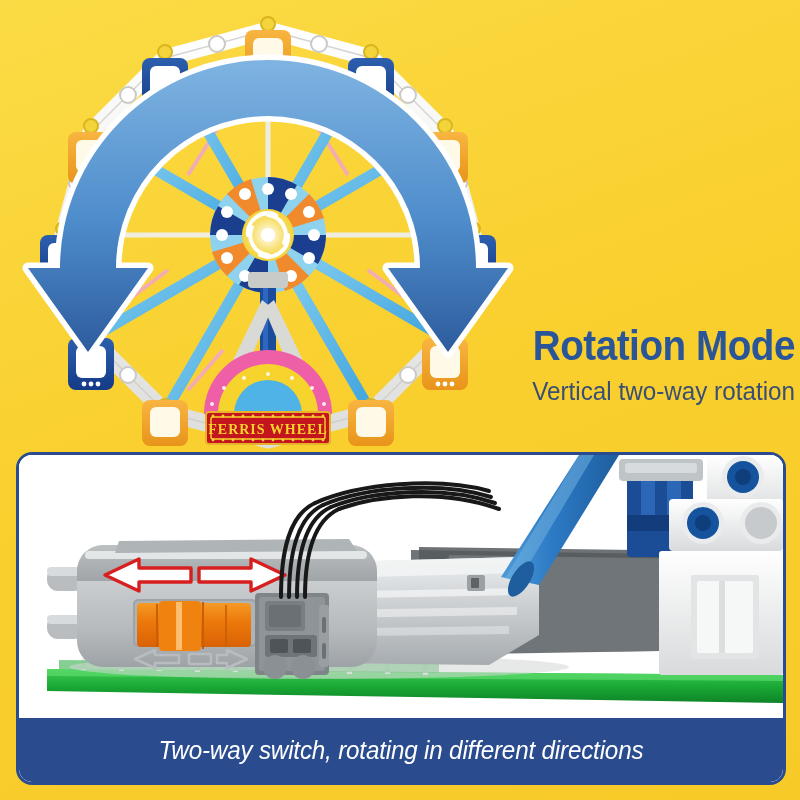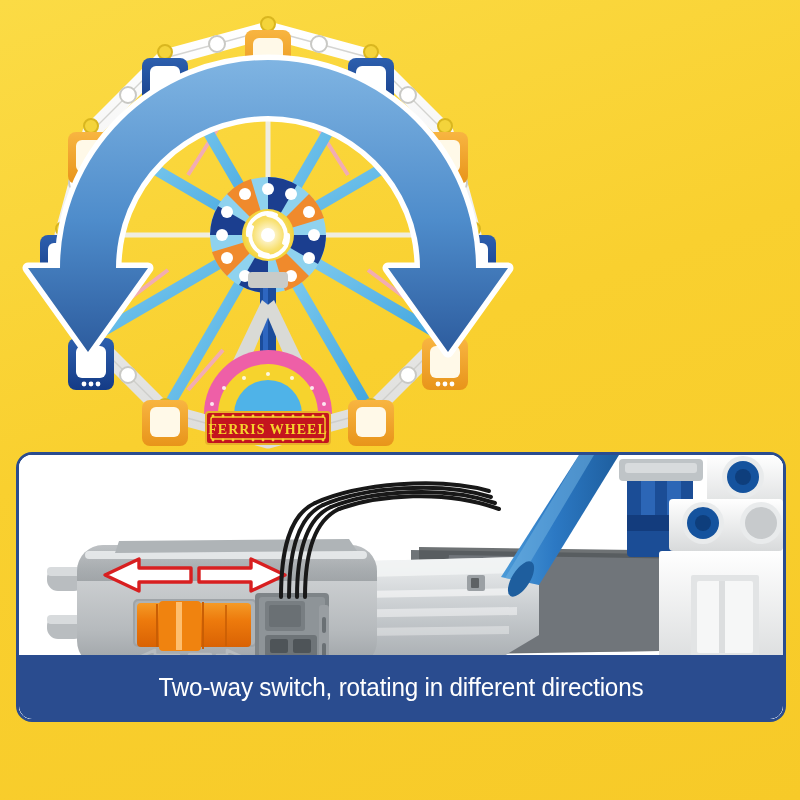--- a/index.html
+++ b/index.html
@@ -48,25 +48,26 @@
     color: #3A4F73;
     font-weight: 400;
     white-space: nowrap;
     transform: scaleX(0.97);
     transform-origin: right center;
   }
 
   
   #photo-panel {
     position: absolute;
-    left: 16px; top: 452px; width: 770px; height: 270px;
+    left: 16px; top: 452px; width: 770px; height: 333px;
     border: 3px solid #2A4C8F;
     border-radius: 16px;
     background: #ffffff;
     overflow: hidden;
+    font-style: italic;
   }
   #photo-area {
     position: absolute; left: 0; top: 0; width: 100%; height: 266px;
     background: #ffffff;
     overflow: hidden;
   }
   #caption-bar {
     position: absolute; left: 0; bottom: 0; width: 100%; height: 64px;
     background: #2A4C8F;
     display: flex; align-items: center; justify-content: center;
@@ -372,20 +373,24 @@
 
           <path d="M 52 268
                    A 208 208 0 0 1 468 268
                    L 500 268 L 440 352 L 380 268 L 412 268
                    A 152 152 0 0 0 108 268
                    L 140 268 L 80 352 L 20 268 Z" fill="url(#gArrow)"></path>
         </g>
       </svg>
     </div>
 
+    <div id="rotation-text-block">
+      <div id="rotation-title">Rotation Mode</div>
+      <div id="rotation-subtitle">Vertical two-way rotation</div>
+    </div>
   </div>
 
   <div id="photo-panel">
 
     <div id="photo-area">
       <svg width="764" height="266" viewBox="0 0 764 266">
         <defs>
           <linearGradient id="gBoxBody" x1="0" y1="0" x2="0" y2="1">
             <stop offset="0%" stop-color="#E3E5E6"></stop>
             <stop offset="20%" stop-color="#CFD2D4"></stop>

